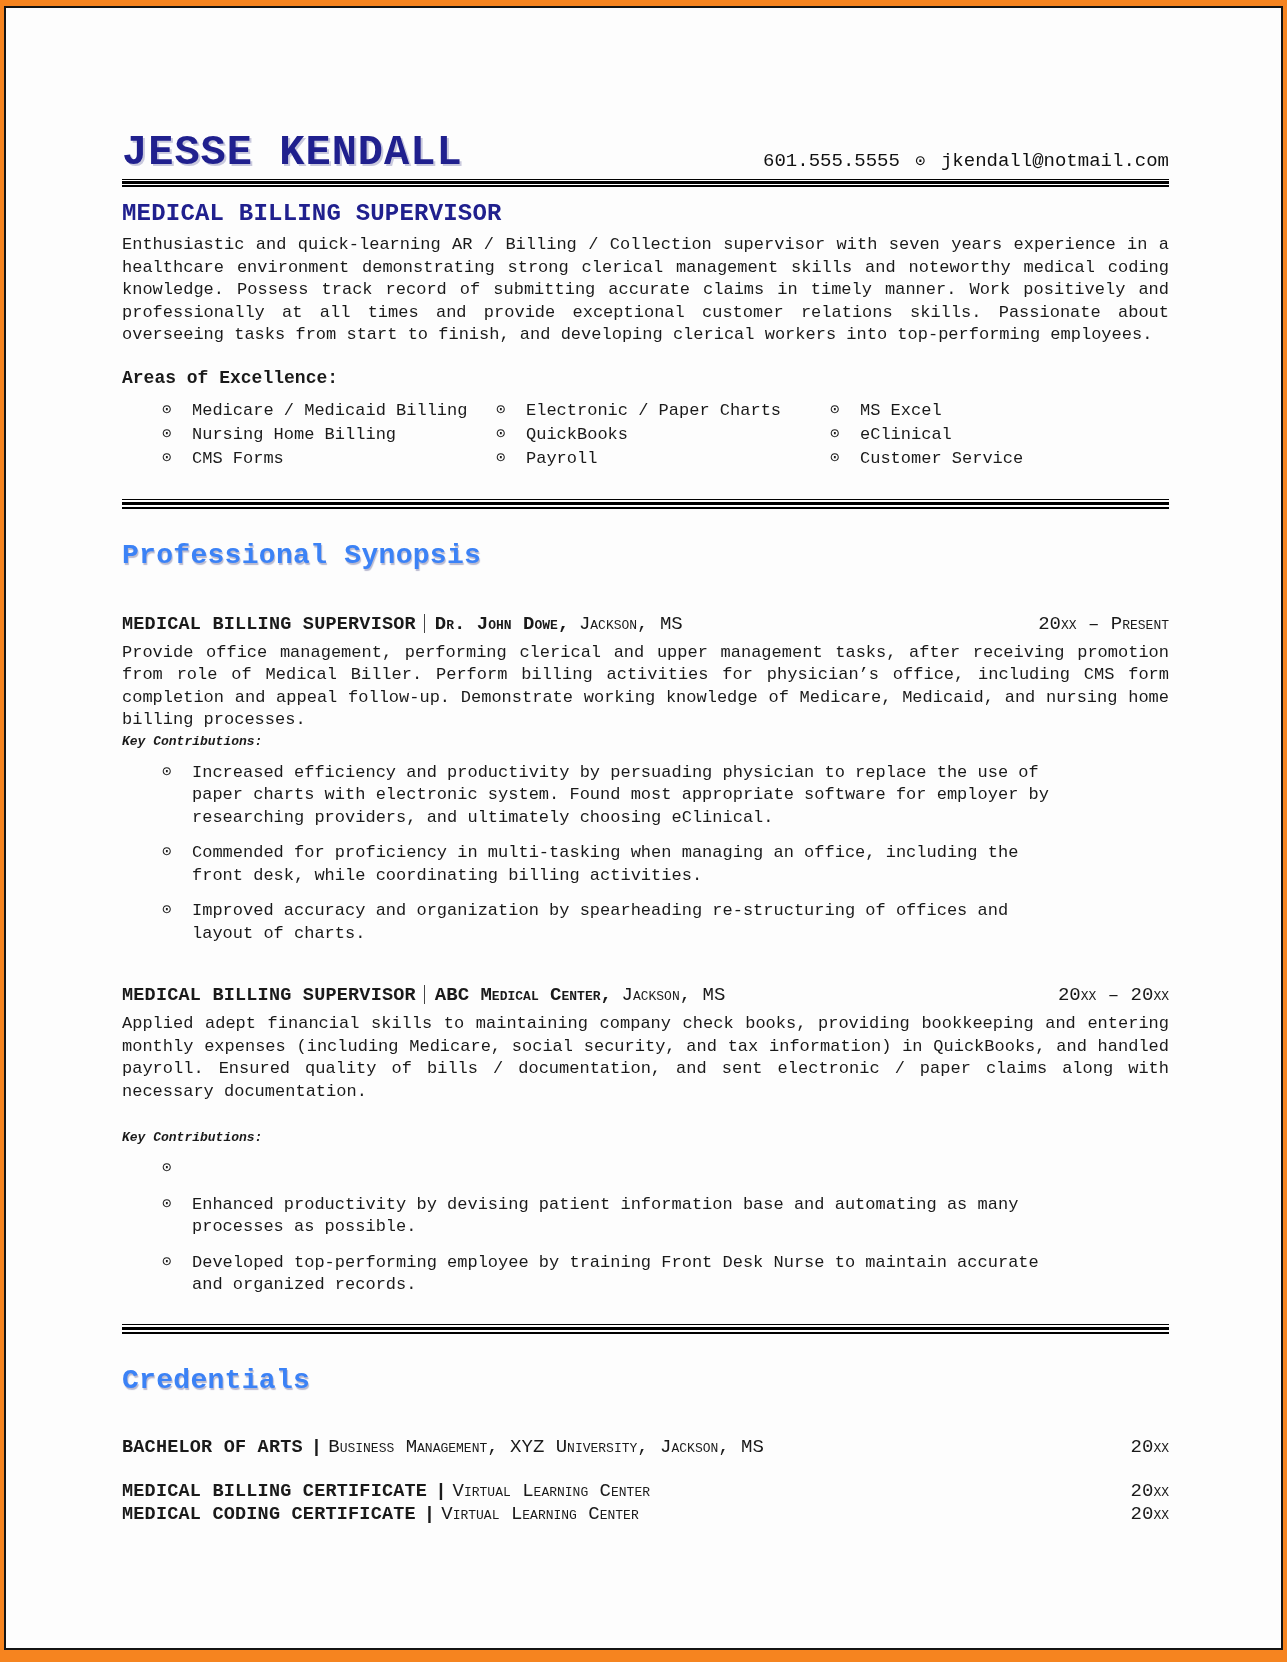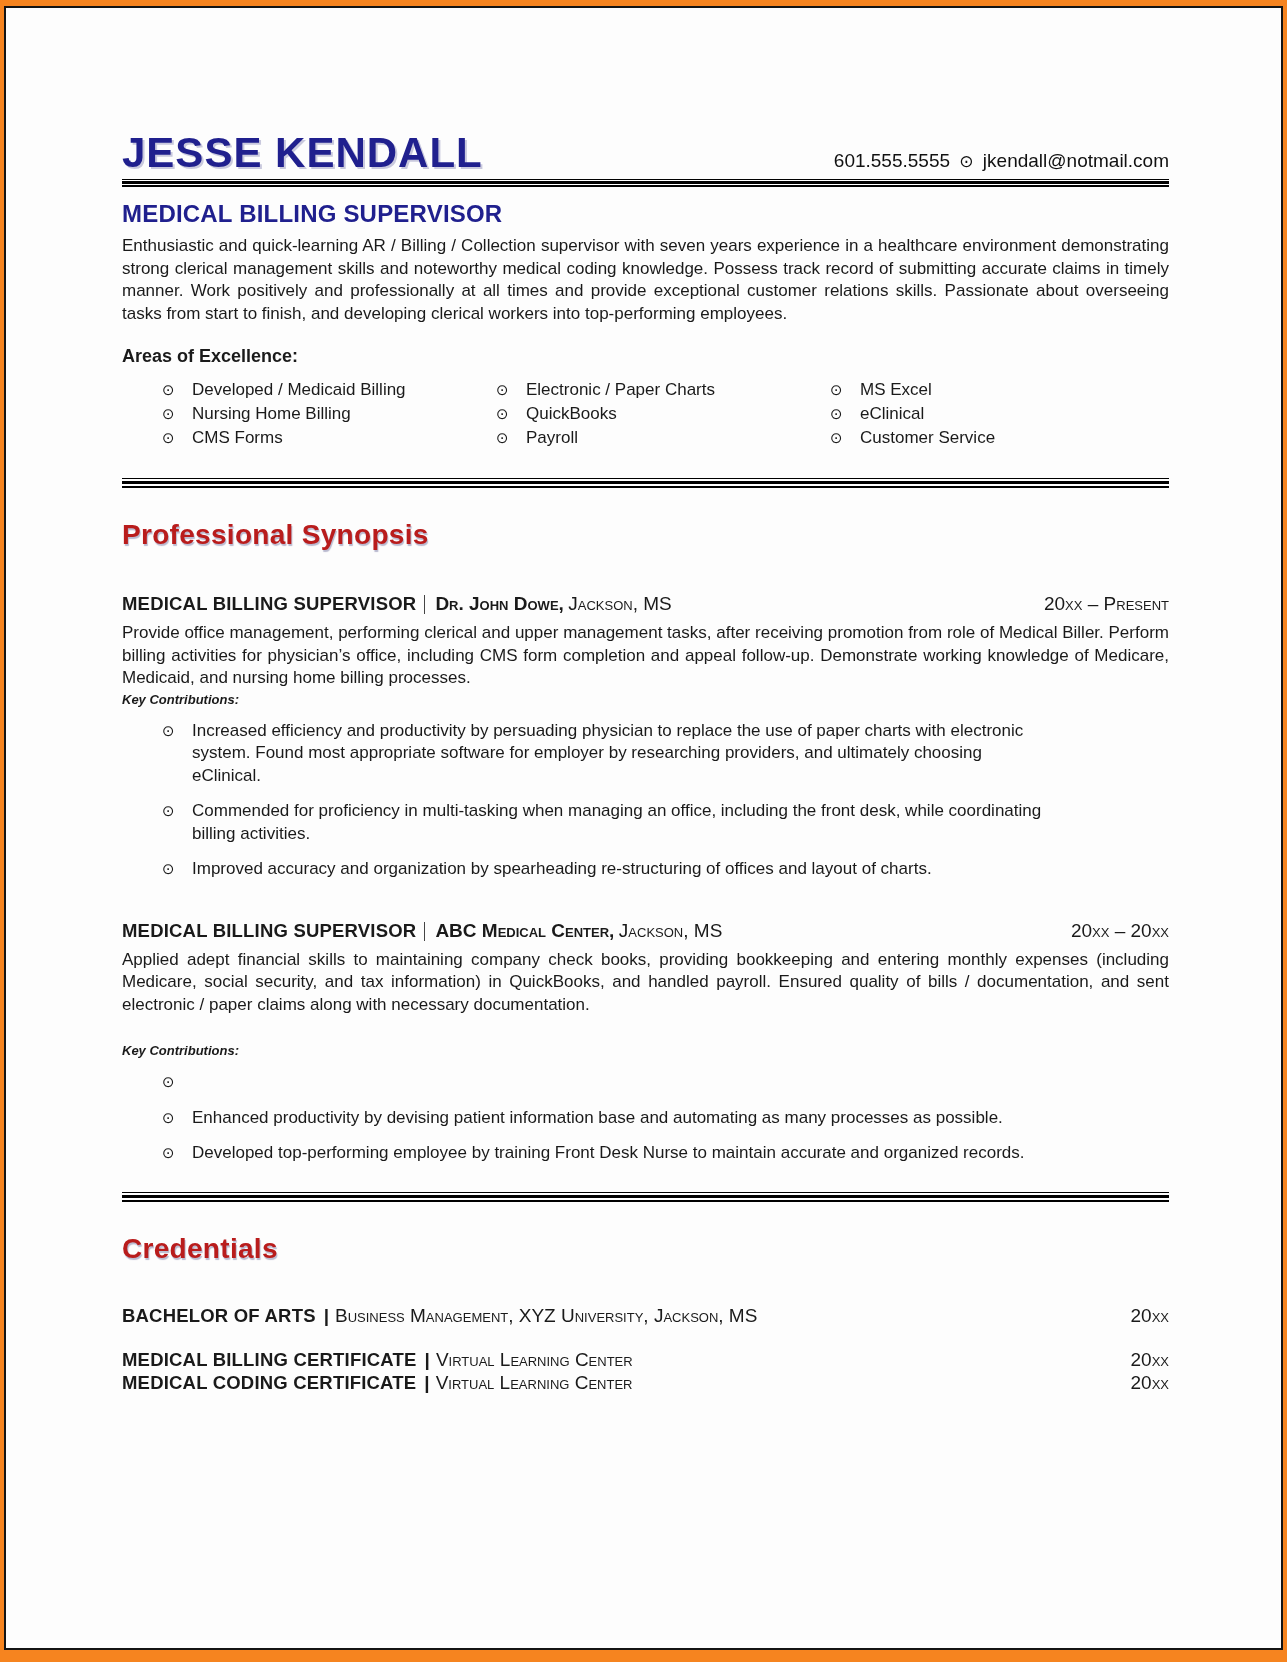--- a/index.html
+++ b/index.html
@@ -5,20 +5,21 @@
   html,body{margin:0;padding:0;}
   body{
     width:1287px;height:1662px;
     font-family:"Liberation Sans","DejaVu Sans",sans-serif;
     background:#fff;
   }
   .outer-frame{
     width:1287px;height:1662px;box-sizing:border-box;
     background:#F6841F;
     padding:6px 4px 12px 4px;
+    font-family:Liberation Mono, monospace;
   }
   .page{
     width:100%;height:100%;box-sizing:border-box;
     background:#fdfdfd;
     border:2px solid #141414;
     overflow:hidden;
     position:relative;
   }
   .content{
     padding:102px 112px 0 116px;
@@ -61,21 +62,21 @@
   
   .rule-section{
     height:10px;
     background:linear-gradient(to bottom,
       #000 0,#000 1px,#fff 1px,#fff 3px,
       #000 3px,#000 6px,#fff 6px,#fff 8px,
       #000 8px,#000 10px);
   }
   .rule-1{margin-top:29px;}
   .section-heading{
-    font-size:28px;font-weight:bold;color:#b91c1c;
+    font-size:28px;font-weight:bold;color:#3b82f6;
     margin-top:31px;letter-spacing:.3px;
     text-shadow:1px 2px 1px #b9b9cf;
   }
   
   .job-head{display:flex;justify-content:space-between;align-items:flex-start;}
   .job-head-1{margin-top:42px;}
   .job-head-2{margin-top:39px;}
   .job-title{font-size:18.5px;font-weight:bold;letter-spacing:.2px;}
   .vbar{display:inline-block;width:1px;height:19px;background:#444;
         margin:0 10px 0 8px;vertical-align:-4px;}
@@ -115,21 +116,21 @@
       </div>
       <div class="rule-name"></div>
 
       <div class="profile-title">MEDICAL BILLING SUPERVISOR</div>
       <div class="body-par">Enthusiastic and quick-learning AR / Billing / Collection supervisor with seven years experience in a healthcare environment demonstrating strong clerical management skills and noteworthy medical coding knowledge. Possess track record of submitting accurate claims in timely manner. Work positively and professionally at all times and provide exceptional customer relations skills. Passionate about overseeing tasks from start to finish, and developing clerical workers into top-performing employees.</div>
 
       <div class="areas-heading">Areas of Excellence:</div>
       <div class="areas-grid">
         <div class="area-item">
           <span class="bullet-glyph">⊙</span>
-          <span>Developed / Medicaid Billing</span>
+          <span>Medicare / Medicaid Billing</span>
         </div>
         <div class="area-item">
           <span class="bullet-glyph">⊙</span>
           <span>Electronic / Paper Charts</span>
         </div>
         <div class="area-item">
           <span class="bullet-glyph">⊙</span>
           <span>MS Excel</span>
         </div>
         <div class="area-item">

